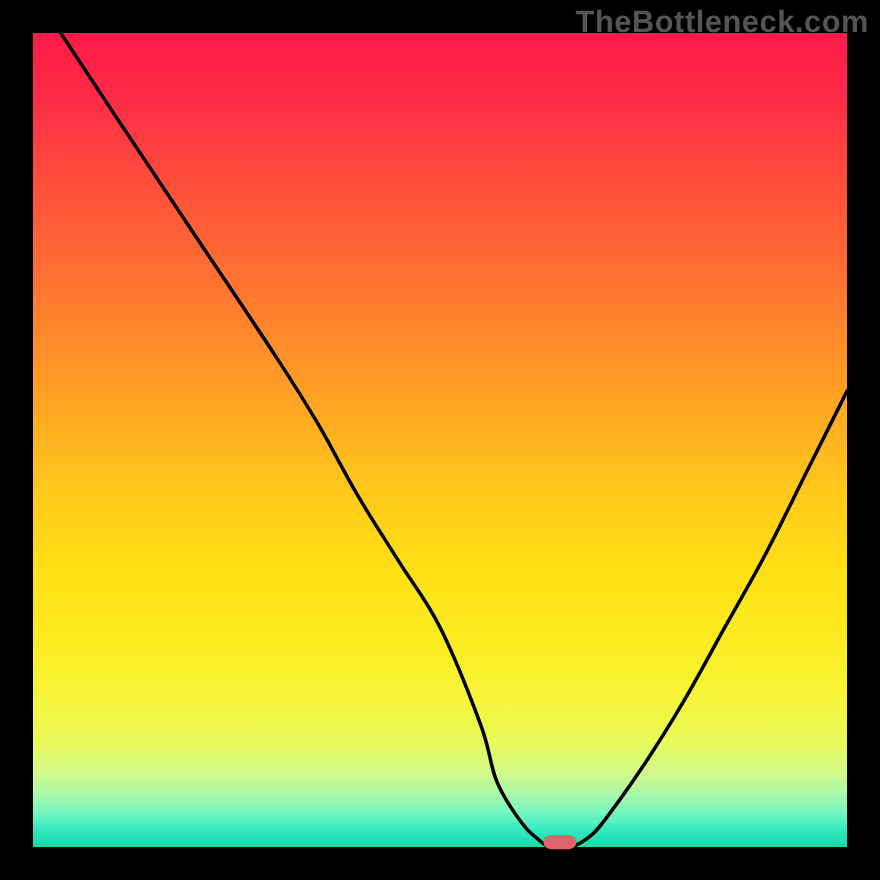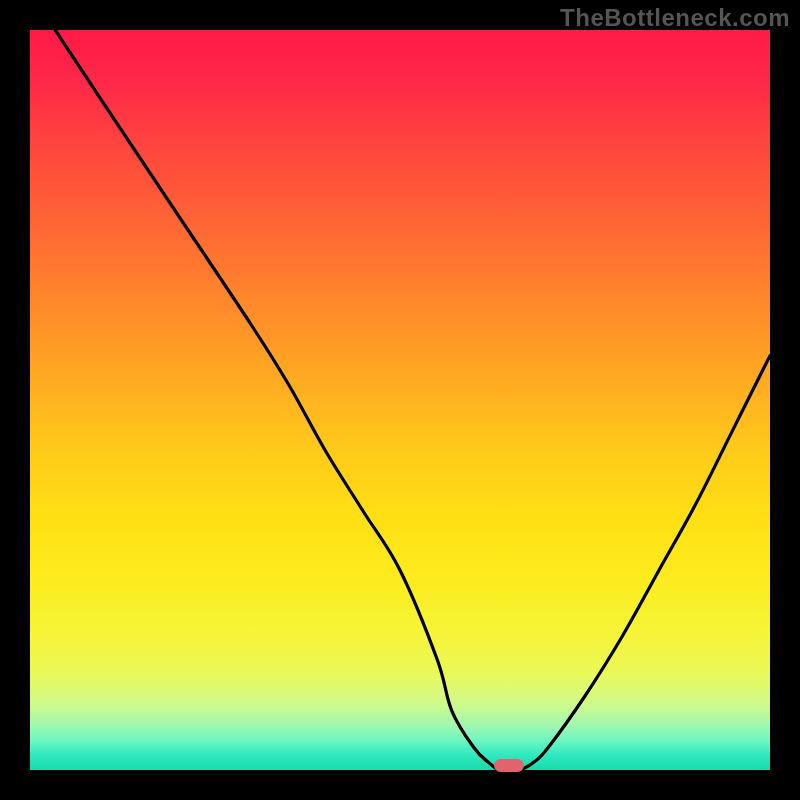--- a/index.html
+++ b/index.html
@@ -17,21 +17,21 @@
     top: 0;
     width: 800px;
     height: 800px;
     background: #000;
   }
   .watermark {
     position: absolute;
     top: 4px;
     right: 10px;
     color: #555;
-    font-size: 24px;
+    font-size: 28px;
     font-weight: bold;
     letter-spacing: 0.5px;
     user-select: none;
   }
   .plot-area {
     position: absolute;
     left: 30px;
     top: 30px;
     width: 740px;
     height: 740px;

